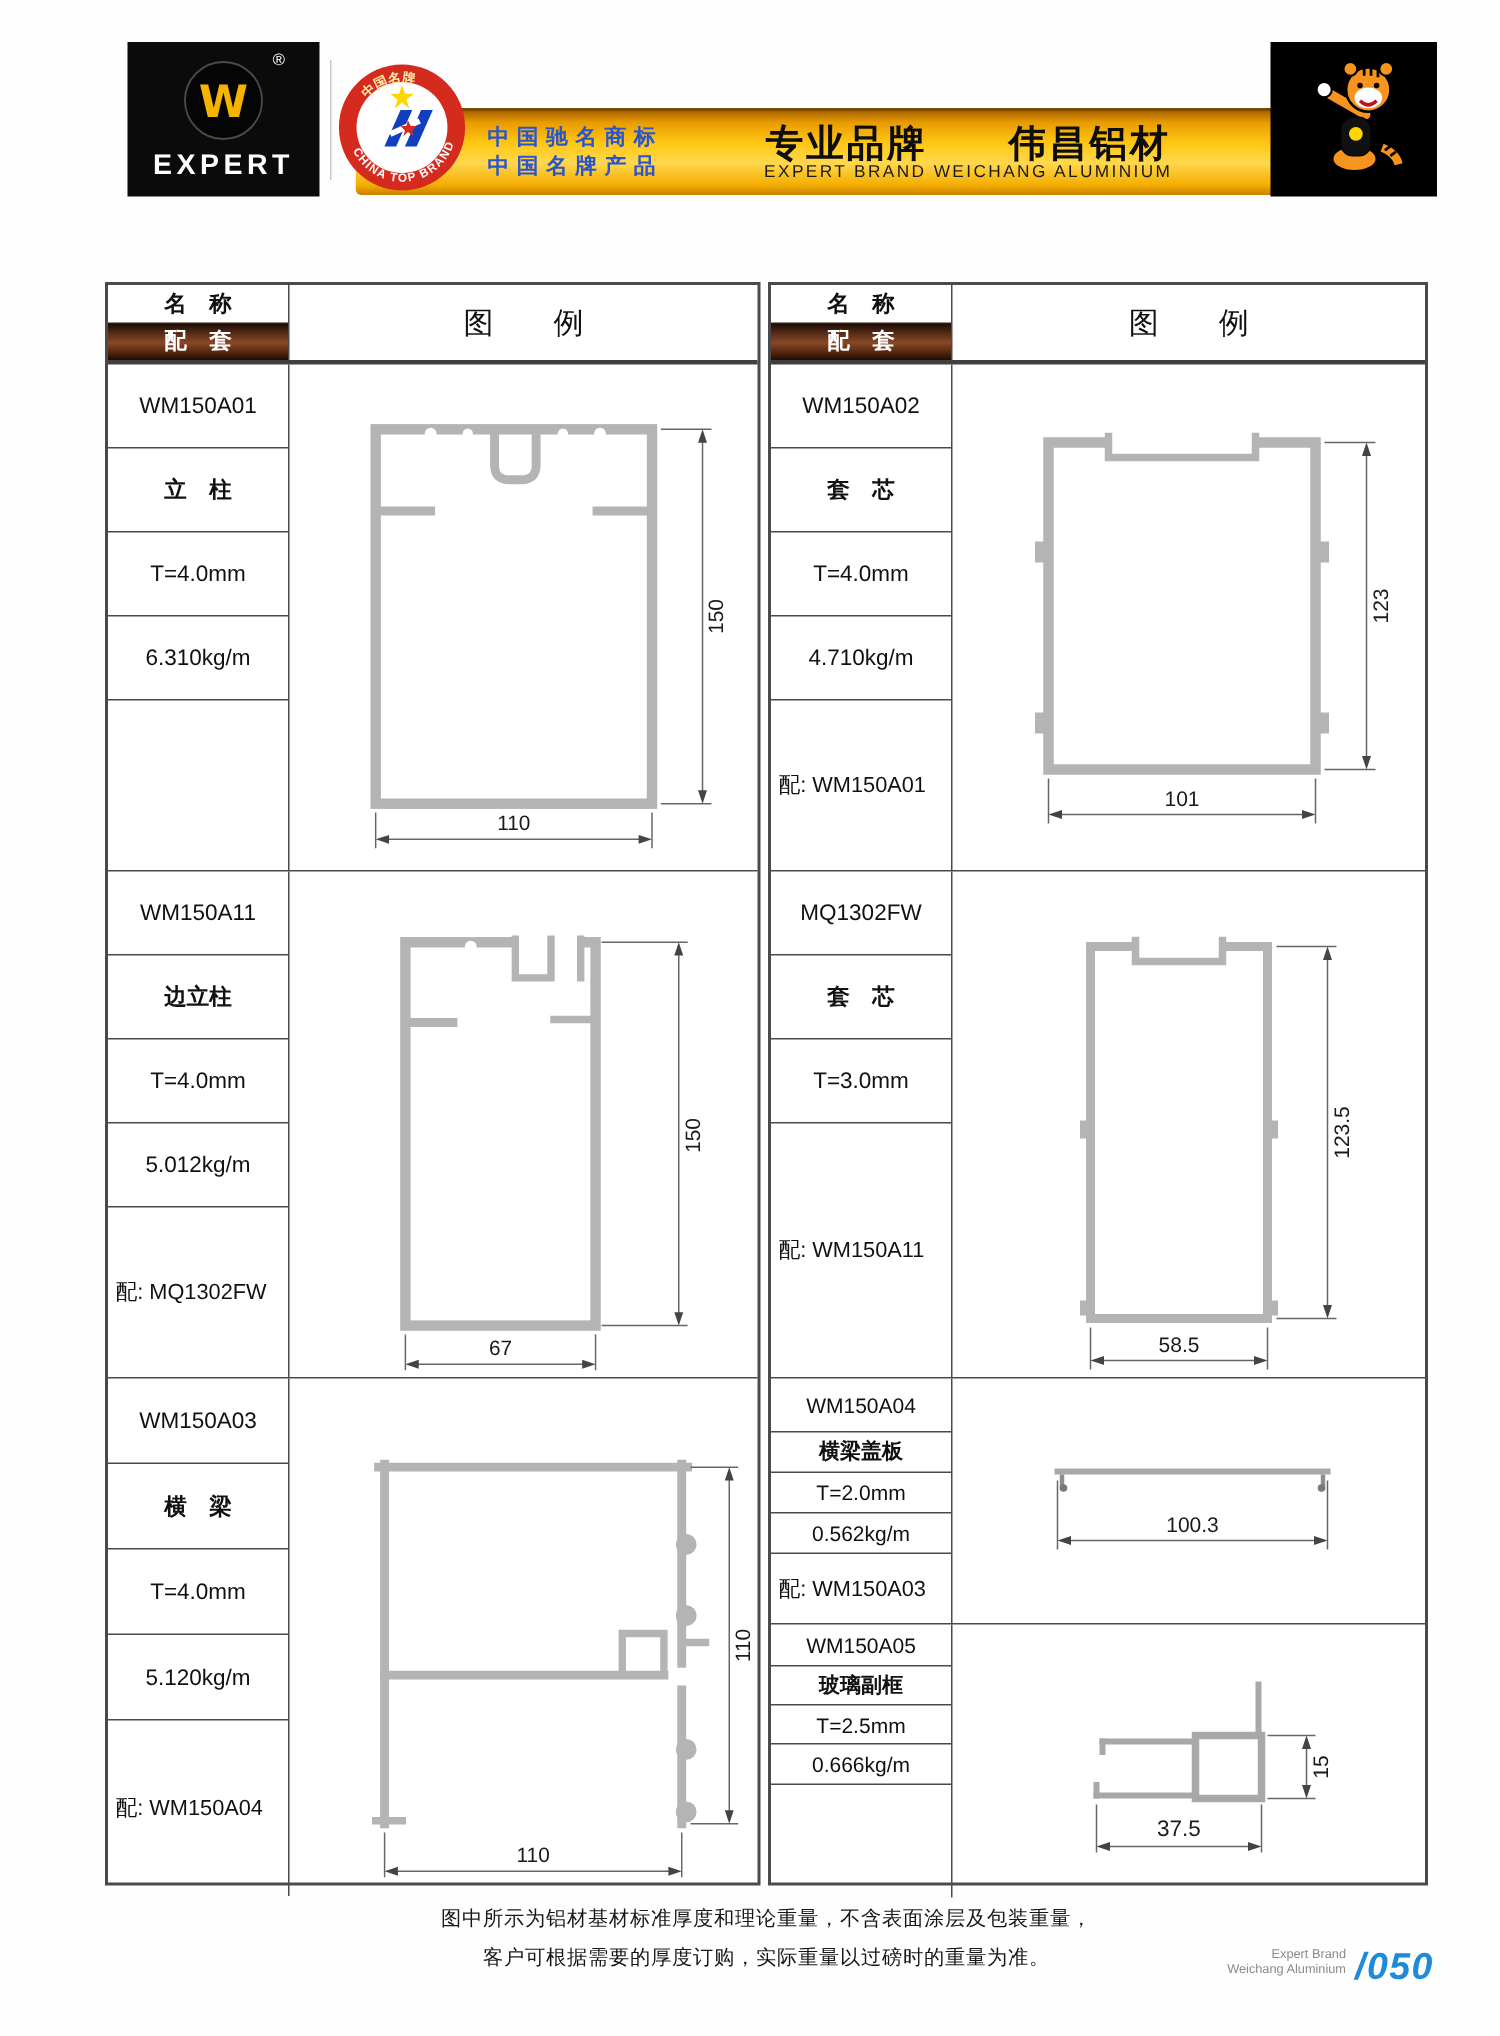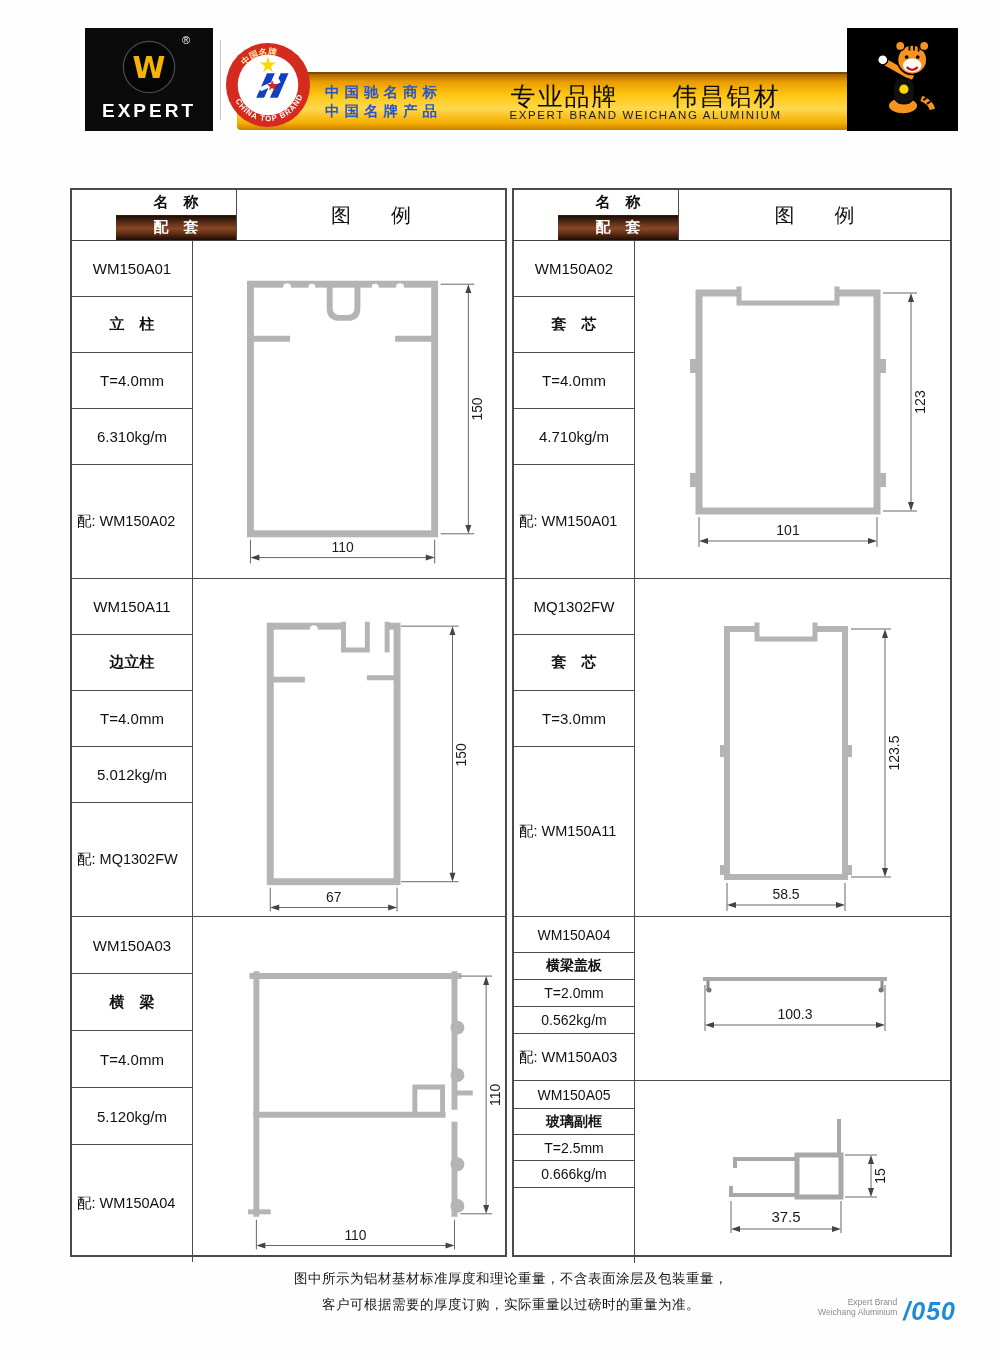--- a/index.html
+++ b/index.html
@@ -12,33 +12,33 @@
   .logo-circ{position:relative;width:58px;height:58px;}
   .logo-reg{position:absolute;right:-12px;top:-4px;color:#fff;font-size:11px;}
   .logo-word{color:#fff;font-weight:bold;font-size:19px;letter-spacing:3px;margin-top:4px;}
   .sep-line{position:absolute;left:135px;top:12px;width:1px;height:80px;background:#c9c9c9;}
   .gold-banner{position:absolute;left:152px;top:44px;width:612px;height:58px;
       background:linear-gradient(180deg,#a96400 0%,#e99c00 14%,#ffc713 38%,#ffd84e 62%,#f4ae00 88%,#c97e00 100%);
       border-top:2px solid #7c4a00;border-radius:4px 0 0 4px;
       display:flex;align-items:center;padding-left:88px;box-sizing:border-box;}
   .ban-cn{color:#2b55cc;font-weight:bold;font-size:14.5px;letter-spacing:5px;line-height:19px;white-space:nowrap;}
   .ban-main{flex:1;text-align:center;line-height:1.05;}
-  .ban-title{font-size:25px;font-weight:normal;letter-spacing:2px;color:#0d0d0d;white-space:nowrap;}
+  .ban-title{font-size:25px;font-weight:bold;letter-spacing:2px;color:#0d0d0d;white-space:nowrap;}
   .ban-sub{font-size:11.5px;letter-spacing:1.6px;color:#1a1a1a;white-space:nowrap;}
   .badge{position:absolute;left:139px;top:13px;width:88px;height:88px;}
   .tiger-box{position:absolute;left:762px;top:0;width:111px;height:103px;background:#000;
              display:flex;align-items:center;justify-content:center;}
   
   .pg-title{position:absolute;right:48px;top:156px;font-size:17px;font-weight:bold;letter-spacing:1px;margin-top:44px;}
   
   .half{position:absolute;top:188px;background:#fff;border:2px solid #4a4a4a;
         display:flex;flex-direction:column;box-sizing:border-box;}
   .half.left{left:70px;width:437px;height:1069px;}
   .half.right{left:512px;width:440px;height:1069px;}
-  .thead{display:flex;height:50px;border-bottom:1px solid #404040;flex:none;padding-left:44px;}
+  .thead{display:flex;height:50px;border-bottom:3px solid #404040;flex:none;}
   .name-col{width:120px;border-right:1px solid #4a4a4a;display:flex;flex-direction:column;flex:none;}
   .th-name{flex:1;display:flex;align-items:center;justify-content:center;font-weight:bold;font-size:15px;
            border-bottom:1px solid #3a1a0e;}
   .th-match{flex:1;display:flex;align-items:center;justify-content:center;font-weight:bold;font-size:15px;color:#fff;
             background:linear-gradient(180deg,#200d06 0%,#5e3118 30%,#8a4728 52%,#54280f 78%,#1d0c05 100%);}
   .th-legend{flex:1;display:flex;align-items:center;justify-content:center;font-weight:normal;font-size:20px;}
   .block{display:flex;border-bottom:1px solid #4a4a4a;flex:none;}
   .block.last{border-bottom:none;}
   .labels{width:120px;border-right:1px solid #4a4a4a;display:flex;flex-direction:column;flex:none;}
   .cell{border-bottom:1px solid #4a4a4a;display:flex;align-items:center;justify-content:center;
@@ -145,21 +145,20 @@
       </div>
       <div class="th-legend">图　　例</div>
     </div>
 
     <div class="block" style="height:337px">
       <div class="labels">
         <div class="cell" style="height:56px">WM150A01</div>
         <div class="cell cn" style="height:56px">立　柱</div>
         <div class="cell" style="height:56px">T=4.0mm</div>
         <div class="cell" style="height:56px">6.310kg/m</div>
-        <div class="cell grow match">配:  WM150A02</div>
       </div>
       <div class="draw">
         <svg viewBox="0 0 315 337" preserveAspectRatio="xMidYMid meet">
           <rect x="58" y="42" width="186" height="252" class="wall"></rect>
           <path d="M138,44 V66 Q138,76 148,76 H156 Q166,76 166,66 V44" class="wd"></path>
           <path d="M62,97 H95" class="wd"></path>
             <path d="M240,97 H207" class="wd"></path>
           <circle cx="95" cy="45" r="4" fill="#fff"></circle>
             <circle cx="209" cy="45" r="4" fill="#fff"></circle>
           <circle cx="120" cy="45" r="3.5" fill="#fff"></circle>

